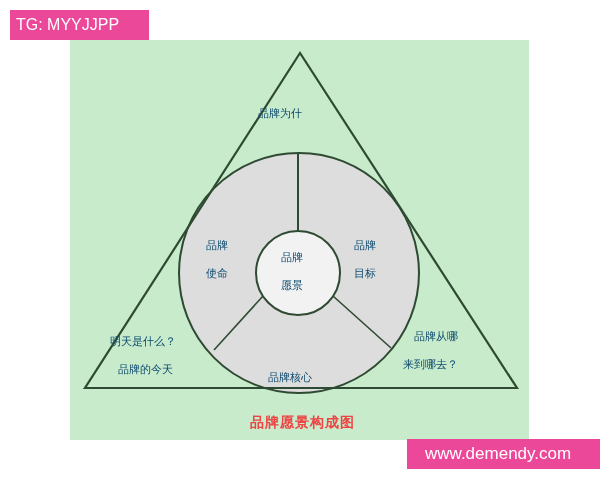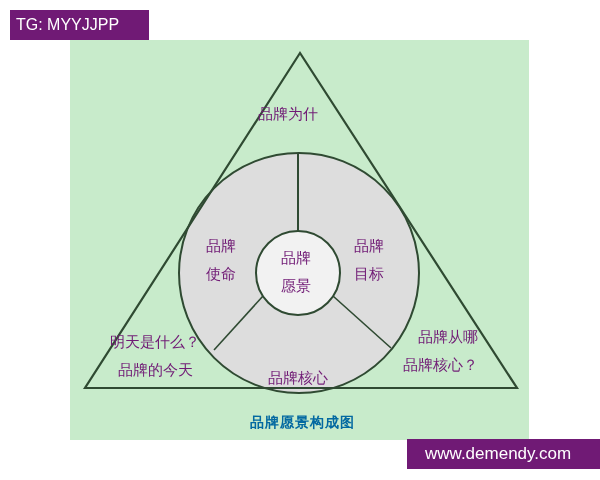--- a/index.html
+++ b/index.html
@@ -7,30 +7,30 @@
       width: 600px; height: 480px; position: relative; overflow: hidden;
       background: #ffffff;
       font-family: "DejaVu Sans", sans-serif;
     }
     .panel {
       position: absolute; left: 70px; top: 40px; width: 459px; height: 400px;
       background: #c8ebcb;
     }
     svg.diagram { position: absolute; left: 0; top: 0; width: 600px; height: 480px; }
     .label {
-      position: absolute; color: #701a75; font-size: 15px; line-height: 28px;
+      position: absolute; color: #0c4a6e; font-size: 11px; line-height: 28px;
       text-align: center; white-space: nowrap;
       font-family: "DejaVu Sans", sans-serif;
     }
     .caption {
       position: absolute; left: 250px; top: 414px; font-size: 14px; font-weight: bold;
-      color: #0369a1; font-family: "DejaVu Sans", sans-serif; letter-spacing: 1px;
+      color: #ef4444; font-family: "DejaVu Sans", sans-serif; letter-spacing: 1px;
     }
     .badge {
-      position: absolute; background: #701a75; color: #ffffff;
+      position: absolute; background: #ec4899; color: #ffffff;
       font-family: "Liberation Sans", sans-serif; font-size: 16px;
       padding: 0 6px; line-height: 30px; height: 30px;
     }
     .badge-tg { left: 10px; top: 10px; width: 127px; }
     .badge-www { left: 407px; top: 439px; width: 170px; font-size: 17px; padding-left: 18px; }
   </style>
 </head>
 <body>
 
 <div class="panel"></div>
@@ -52,21 +52,21 @@
   <div>品牌为什</div>
 </div>
 
 <div class="label" style="left:110px; top:328px; text-align:left;">
   <div>明天是什么？</div>
   <div style="padding-left:8px">品牌的今天</div>
 </div>
 
 <div class="label" style="left:403px; top:323px; text-align:right;">
   <div>品牌从哪</div>
-  <div>品牌核心？</div>
+  <div>来到哪去？</div>
 </div>
 
 <div class="label" style="left:206px; top:232px;">
   <div>品牌</div>
   <div>使命</div>
 </div>
 
 <div class="label" style="left:354px; top:232px;">
   <div>品牌</div>
   <div>目标</div>

